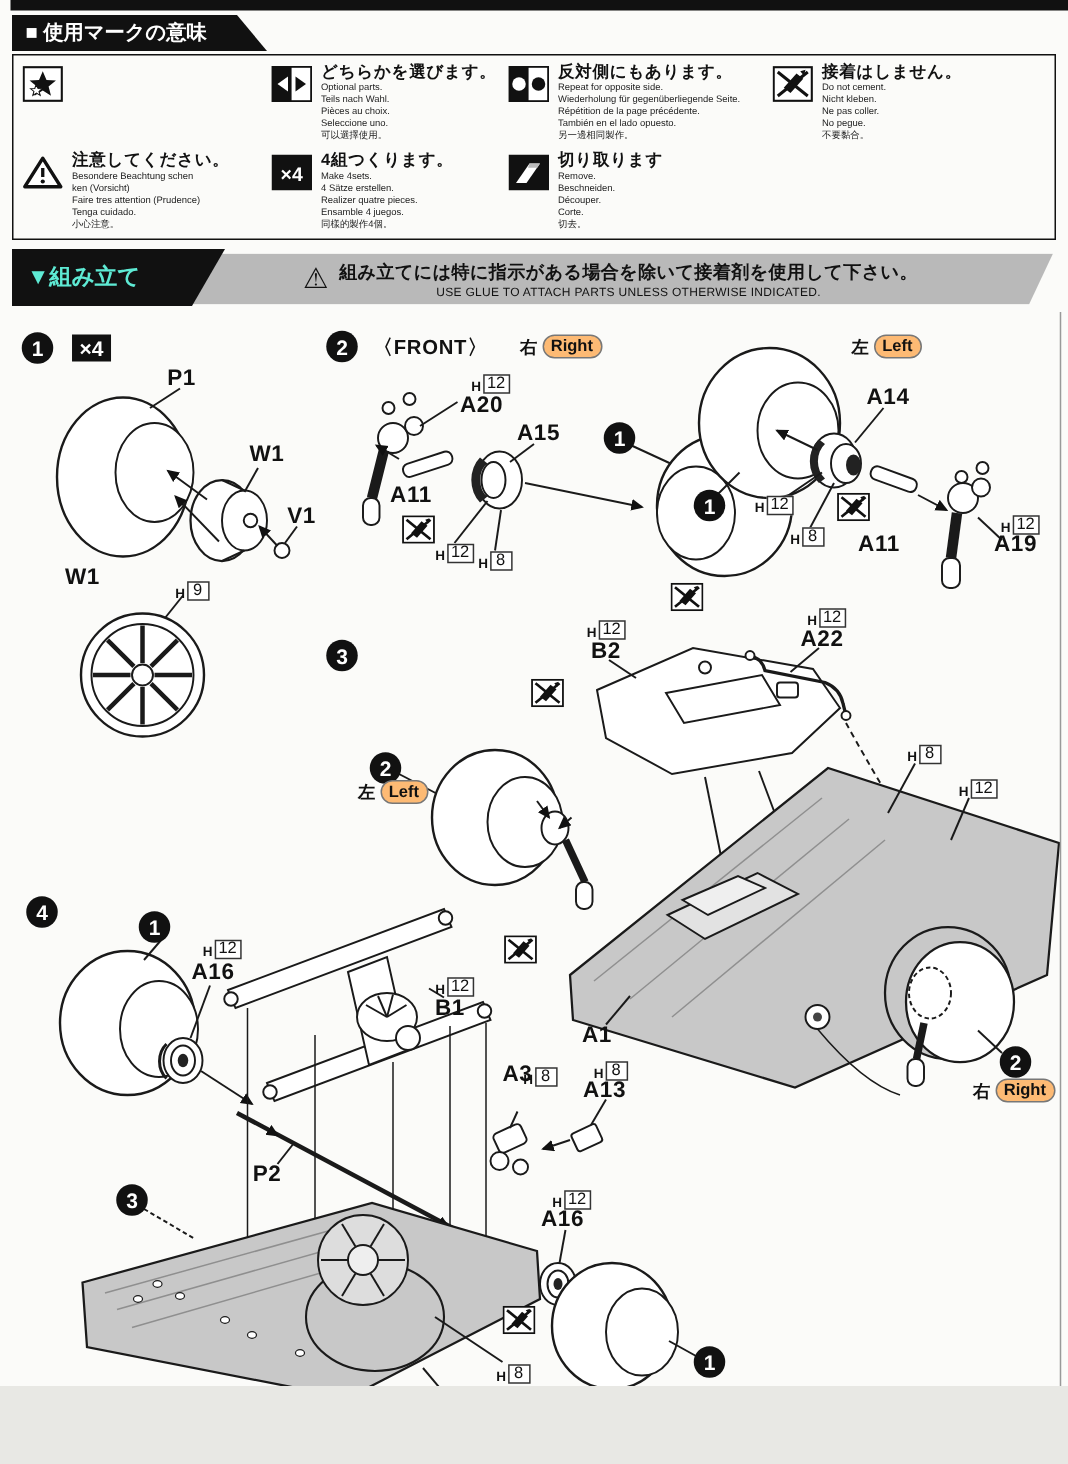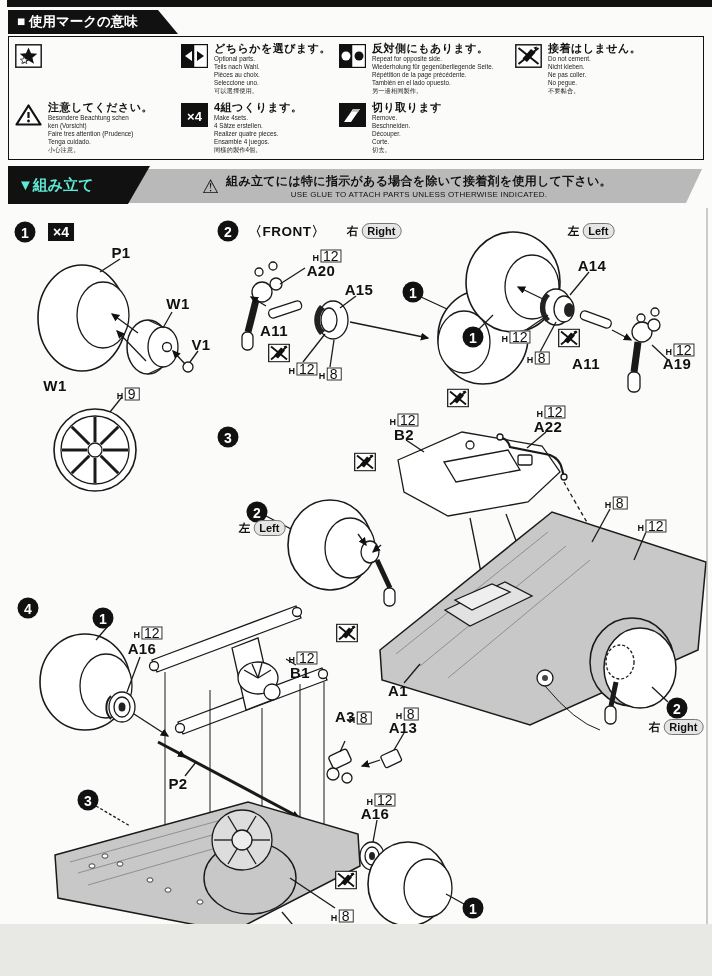--- a/index.html
+++ b/index.html
@@ -31,24 +31,24 @@
   
   .art{position:absolute;left:0;top:0;}
   .annos{position:absolute;left:0;top:0;width:712px;height:976px;pointer-events:none;}
   .an{position:absolute;transform:translate(-50%,-50%);white-space:nowrap;color:#111;}
   .an-step{width:21px;height:21px;border-radius:50%;background:#111;color:#fff;font-weight:bold;
       font-size:14px;display:flex;align-items:center;justify-content:center;}
   .an-x4{background:#111;color:#fff;font-weight:bold;font-size:14px;padding:1px 5px;}
   .an-part{font-weight:bold;font-size:15px;letter-spacing:0.4px;}
   .an-front{font-weight:bold;font-size:13.5px;letter-spacing:0.5px;}
   .an-htag{display:flex;align-items:flex-end;gap:1px;font-size:9px;font-weight:bold;}
-  .an-htag .num{border:1.1px solid #333;font-size:14px;font-weight:normal;padding:0 2px;background:#fff;
+  .an-htag .num{border:1.1px solid #333;font-size:11px;font-weight:normal;padding:0 2px;background:#fff;
       min-width:9px;text-align:center;line-height:11px;}
   .an-side{display:flex;align-items:center;gap:3px;font-size:11.5px;font-weight:bold;}
-  .an-side .badge{border:1.6px solid #777;background:#e5e5e5;border-radius:8px;padding:0 5px;
+  .an-side .badge{border:1.6px solid #777;background:#fdba74;border-radius:8px;padding:0 5px;
       font-size:11px;font-weight:bold;line-height:14px;}
   .an-noglue{width:22px;height:19px;}
   .an-pagebox{border:1.6px solid #333;background:#fff;font-weight:bold;font-size:12px;width:16px;height:15px;
       display:flex;align-items:center;justify-content:center;}
 </style>
 </head>
 <body>
 
 <div class="page">
   <div class="topbar"></div>

